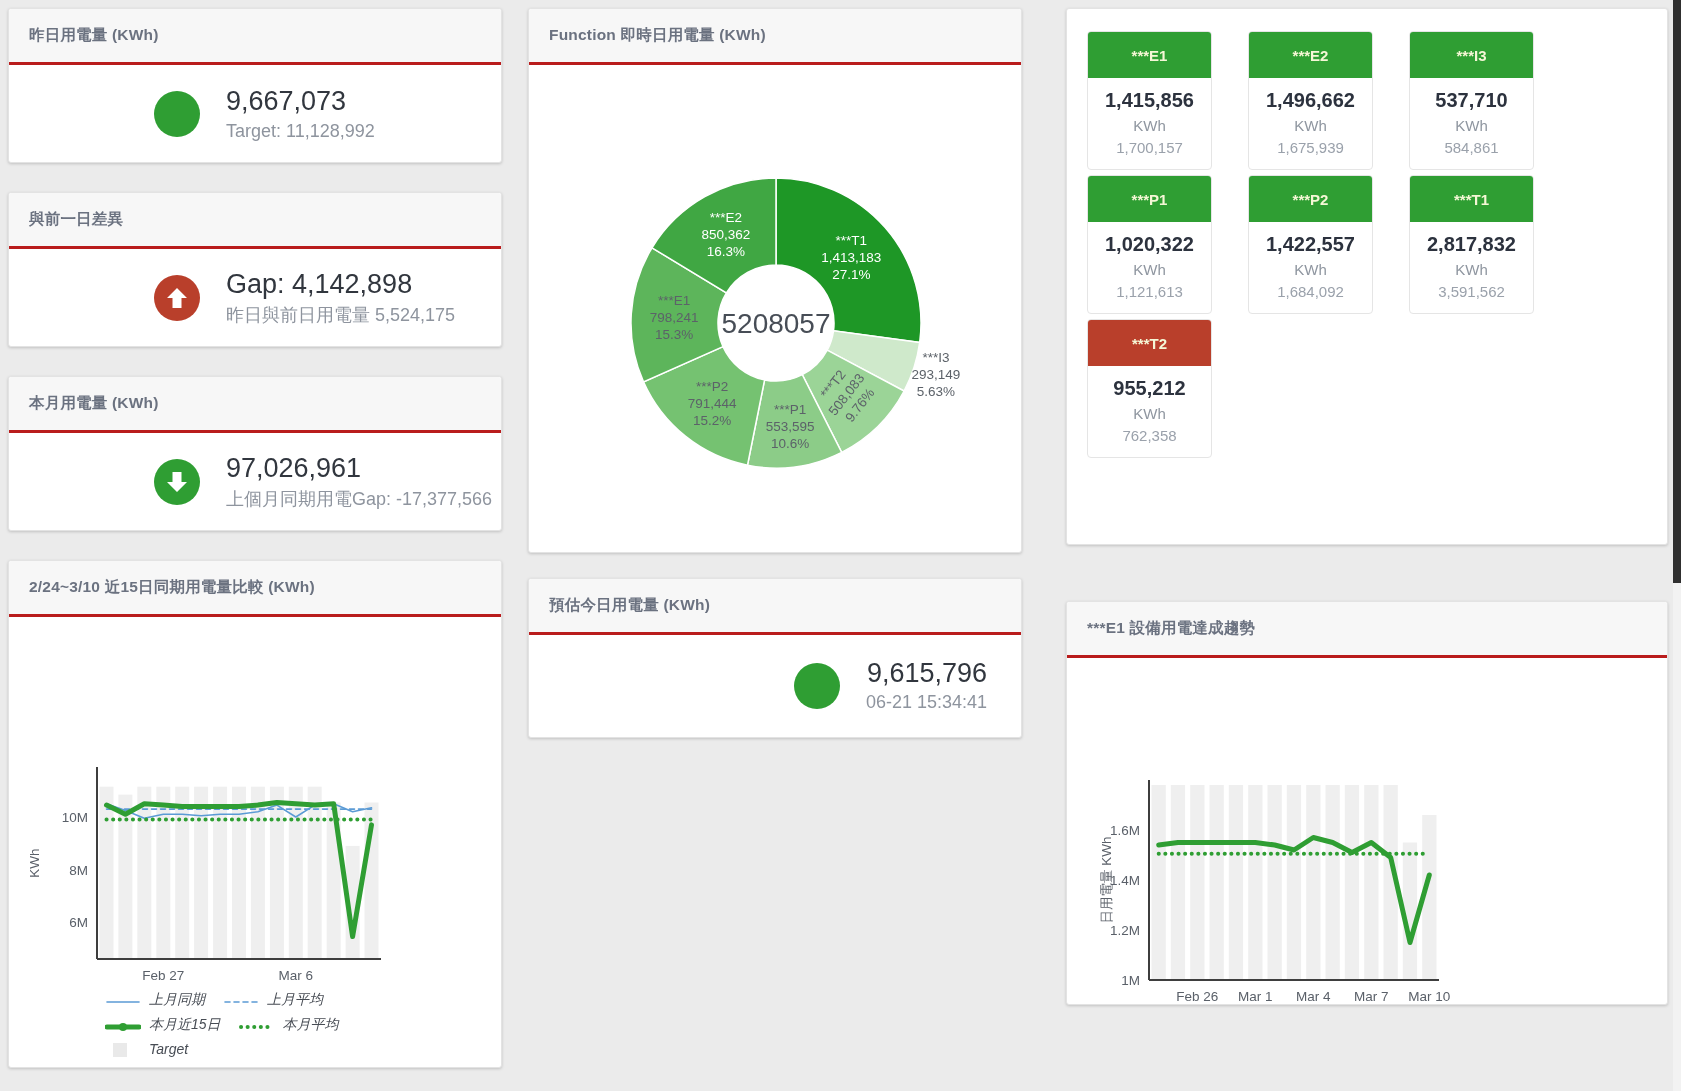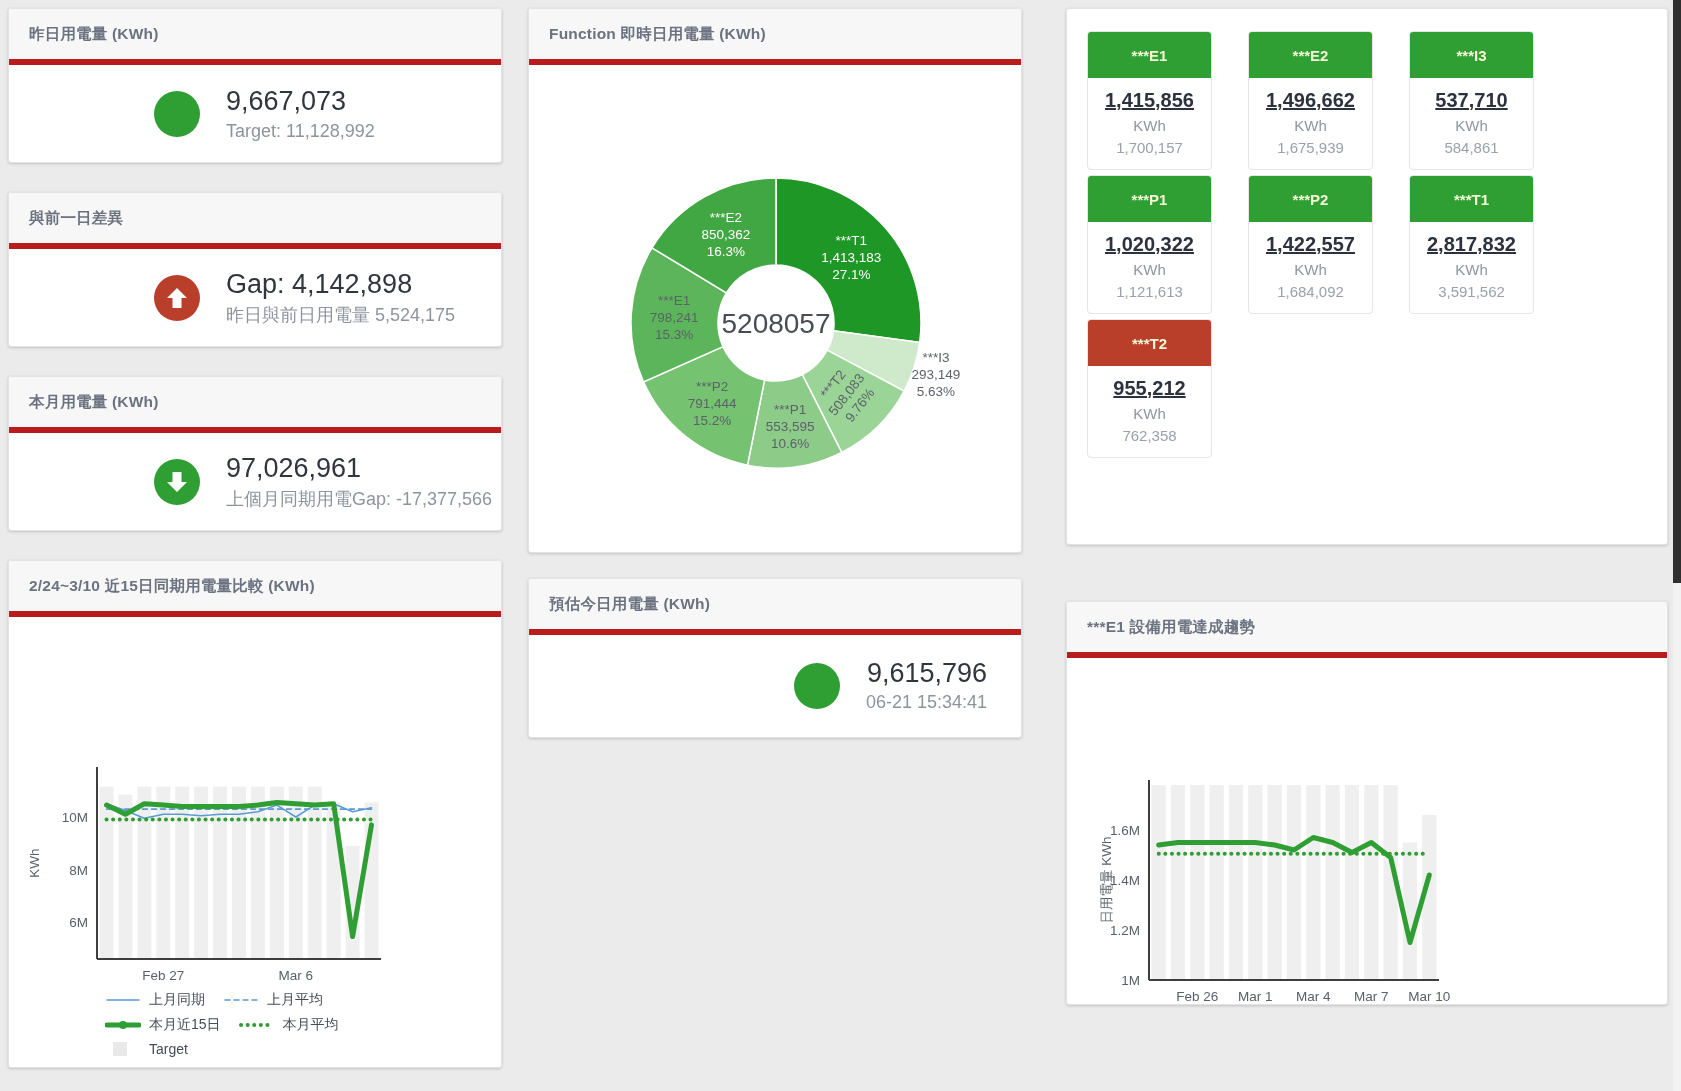--- a/index.html
+++ b/index.html
@@ -4,49 +4,49 @@
 <style>
   * { margin:0; padding:0; box-sizing:border-box; }
   html,body { width:1681px; height:1091px; overflow:hidden; }
   body { background:#ebebeb; font-family:"Liberation Sans","DejaVu Sans",sans-serif; position:relative; }
   .col { position:absolute; top:8px; }
   #col1 { left:8px;  width:494px; }
   #col2 { left:528px; width:494px; }
   #col3 { left:1066px; width:602px; }
   .panel { background:#fff; border:1px solid #e3e3e3; border-radius:3px;
            box-shadow:0 1px 3px rgba(0,0,0,.18); overflow:hidden; position:relative; }
-  .ph { height:56px; background:#f7f7f7; border-bottom:6px solid #b91c1c;
+  .ph { height:56px; background:#f7f7f7; border-bottom:3px solid #b91c1c;
         display:flex; align-items:center; padding-left:20px; }
   .ph-t { font-size:15.5px; font-weight:700; color:#6b7280; letter-spacing:.2px; }
   .pb { position:relative; }
   
   .stat { display:flex; align-items:center; height:98px; padding-left:145px; gap:26px; }
   .circle { width:46px; height:46px; border-radius:50%; flex:0 0 auto;
             display:flex; align-items:center; justify-content:center; }
   .c-green { background:#2f9e33; }
   .c-red   { background:#b93f2b; }
   .stat-v { font-size:27px; font-weight:400; color:#31363e; line-height:1.15; }
   .stat-s { font-size:18px; color:#8e949e; margin-top:3px; }
   .stat-right { text-align:right; }
   
   #tiles { padding:22px 0 0 20px; display:grid; grid-template-columns:125px 125px 125px;
            column-gap:36px; row-gap:5px; }
   .tile { width:125px; height:139px; border:1px solid #e5e5e5; border-radius:4px;
           background:#fff; overflow:hidden; text-align:center; }
   .tile-h { height:46px; display:flex; align-items:center; justify-content:center;
             font-size:15px; font-weight:700; color:#f5f7d6; }
-  .tile-v { font-size:20px; font-weight:700; color:#2c323e; margin-top:11px;text-decoration:underline; }
+  .tile-v { font-size:20px; font-weight:700; color:#2c323e; margin-top:11px; }
   .tile-u { font-size:15px; color:#8f96a0; margin-top:5px; }
   .tile-t { font-size:15px; color:#9aa1ab; margin-top:5px; }
   
   svg text.tick { font-size:13.5px; fill:#5a6069; font-family:"Liberation Sans","DejaVu Sans",sans-serif; }
   .legend { display:flex; flex-wrap:wrap; width:320px; }
   #cmp-legend { margin-left:96px; margin-top:2px; }
-  .lg-item { display:flex; align-items:center; gap:8px; margin:0 18px 7px 0;
-             font-size:14px; color:#474c54; cursor:pointer; }
+  .lg-item { display:flex; align-items:flex-end; gap:8px; margin:0 18px 7px 0;
+             font-size:14px; color:#474c54; cursor:pointer;font-style:italic; }
   
   #sb-track { position:absolute; right:0; top:0; width:8px; height:1091px; background:#f2f2f2; }
   #sb-thumb { position:absolute; right:0; top:0; width:8px; height:583px; background:#2f2f2f; }
 </style>
 </head>
 <body>
 
 <div class="col" id="col1">
 
   <section class="panel" style="height:155px; margin-bottom:29px">

